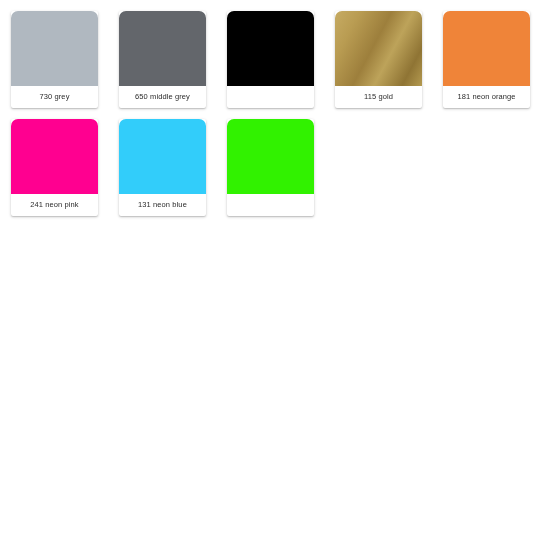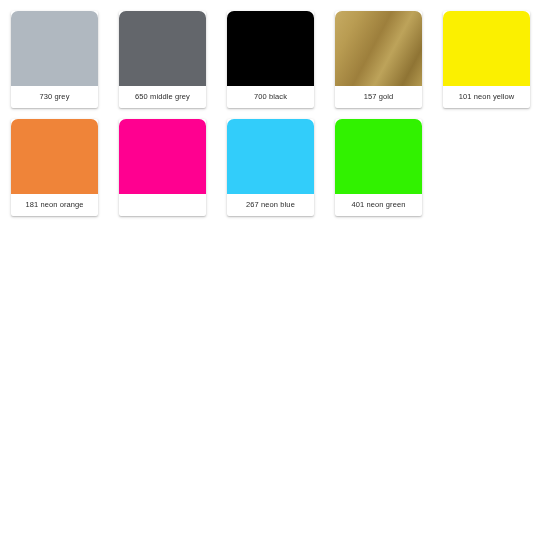--- a/index.html
+++ b/index.html
@@ -66,38 +66,33 @@
     <div class="swatch-card">
       <div class="swatch-color" style="background: rgb(176, 184, 192);"></div>
       <div class="swatch-label">730 grey</div>
     </div>
     <div class="swatch-card">
       <div class="swatch-color" style="background: rgb(99, 102, 107);"></div>
       <div class="swatch-label">650 middle grey</div>
     </div>
     <div class="swatch-card">
       <div class="swatch-color" style="background: rgb(0, 0, 0);"></div>
-      <div class="swatch-label">700 black</div>
     </div>
     <div class="swatch-card">
       <div class="swatch-color" style="background: linear-gradient(118deg, rgb(198, 171, 99) 0%, rgb(185, 156, 82) 20%, rgb(157, 127, 60) 45%, rgb(189, 163, 90) 62%, rgb(143, 116, 52) 84%, rgb(180, 154, 80) 100%);"></div>
-      <div class="swatch-label">157 gold</div>
-    </div>
-    <div class="swatch-card">
-      <div class="swatch-color" style="background: rgb(251, 240, 0);"></div>
-      <div class="swatch-label">101 neon yellow</div>
+      <div class="swatch-label">115 gold</div>
     </div>
     <div class="swatch-card">
       <div class="swatch-color" style="background: rgb(239, 132, 57);"></div>
       <div class="swatch-label">181 neon orange</div>
     </div>
     <div class="swatch-card">
       <div class="swatch-color" style="background: rgb(255, 0, 144);"></div>
+      <div class="swatch-label">241 neon pink</div>
     </div>
     <div class="swatch-card">
       <div class="swatch-color" style="background: rgb(50, 205, 250);"></div>
-      <div class="swatch-label">267 neon blue</div>
+      <div class="swatch-label">131 neon blue</div>
     </div>
     <div class="swatch-card">
       <div class="swatch-color" style="background: rgb(49, 242, 0);"></div>
-      <div class="swatch-label">401 neon green</div>
     </div>
   </div>
 
 </body></html>

